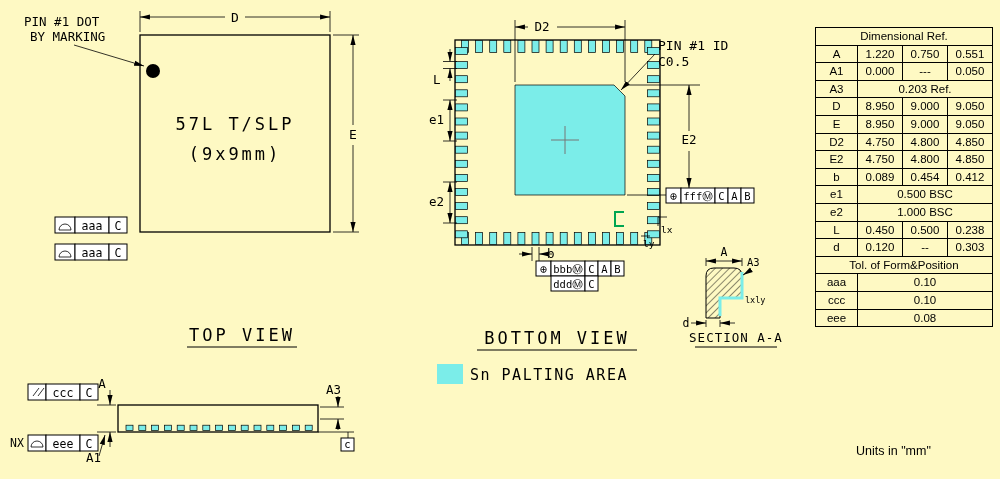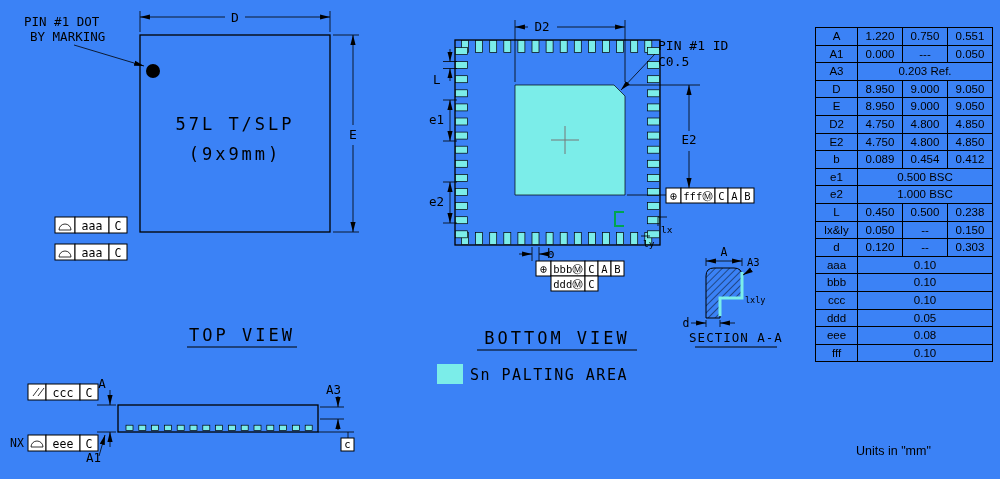--- a/index.html
+++ b/index.html
@@ -1,17 +1,17 @@
 <!DOCTYPE html>
 <html style="--pad_fill: #7BEDE9; --accent_green: #00A550; --line: #000000;"><head>
 <meta charset="utf-8">
 <style>
   html,body{margin:0;padding:0;background:#fff;}
   body{width:1000px;height:479px;position:relative;font-family:"Liberation Sans",sans-serif;}
-  .canvas{position:absolute;inset:0;background:#3b82f6;text-decoration:underline;}
+  .canvas{position:absolute;inset:0;background:#fef9c3;text-decoration:underline;}
   svg{position:absolute;left:0;top:0;}
   svg text{fill:#000;font-family:"DejaVu Sans Mono",monospace;}
   .ln{stroke:#000;stroke-width:1;fill:none;}
   .thin{stroke-width:0.8;}
   .thick{stroke-width:1.3;}
   .pad{fill:var(--pad_fill,#7BEDE9);stroke:#000;stroke-width:0.7;}
   .cell{fill:#fff;stroke:#000;stroke-width:1;}
   .grn{stroke:var(--accent_green,#00A550);stroke-width:2;fill:none;}
   .padstroke{stroke:var(--pad_fill,#7BEDE9);stroke-width:3;fill:none;}
   .mid{text-anchor:middle;}
@@ -355,20 +355,23 @@
 </svg>
 
 <table class="dimtable">
   <colgroup>
         <col style="width:42px">
         <col style="width:45px">
         <col style="width:45px">
         <col style="width:45px">
       </colgroup>
   <tbody>
+        <tr>
+          <td colspan="4">Dimensional Ref.</td>
+        </tr>
   <tr>
           <td>A</td>
           <td>1.220</td>
           <td>0.750</td>
           <td>0.551</td>
         </tr>
   <tr>
           <td>A1</td>
           <td>0.000</td>
           <td>---</td>
@@ -416,53 +419,38 @@
           <td>e2</td>
           <td colspan="3">1.000 BSC</td>
         </tr>
   <tr>
           <td>L</td>
           <td>0.450</td>
           <td>0.500</td>
           <td>0.238</td>
         </tr>
   <tr>
-          <td>lx&amp;ly</td>
-          <td>0.050</td>
-          <td>--</td>
-          <td>0.150</td>
-        </tr>
-  <tr>
           <td>d</td>
           <td>0.120</td>
           <td>--</td>
           <td>0.303</td>
         </tr>
   <tr>
+          <td colspan="4">Tol. of Form&amp;Position</td>
+        </tr>
+  <tr>
           <td>aaa</td>
           <td colspan="3">0.10</td>
         </tr>
   <tr>
-          <td>bbb</td>
-          <td colspan="3">0.10</td>
-        </tr>
-  <tr>
           <td>ccc</td>
           <td colspan="3">0.10</td>
         </tr>
   <tr>
-          <td>ddd</td>
-          <td colspan="3">0.05</td>
-        </tr>
-  <tr>
           <td>eee</td>
           <td colspan="3">0.08</td>
         </tr>
-  <tr>
-          <td>fff</td>
-          <td colspan="3">0.10</td>
-        </tr>
 </tbody>
     </table>
 
 <div class="units">Units in "mm"</div>
 
 </div>
 
 </body></html>

